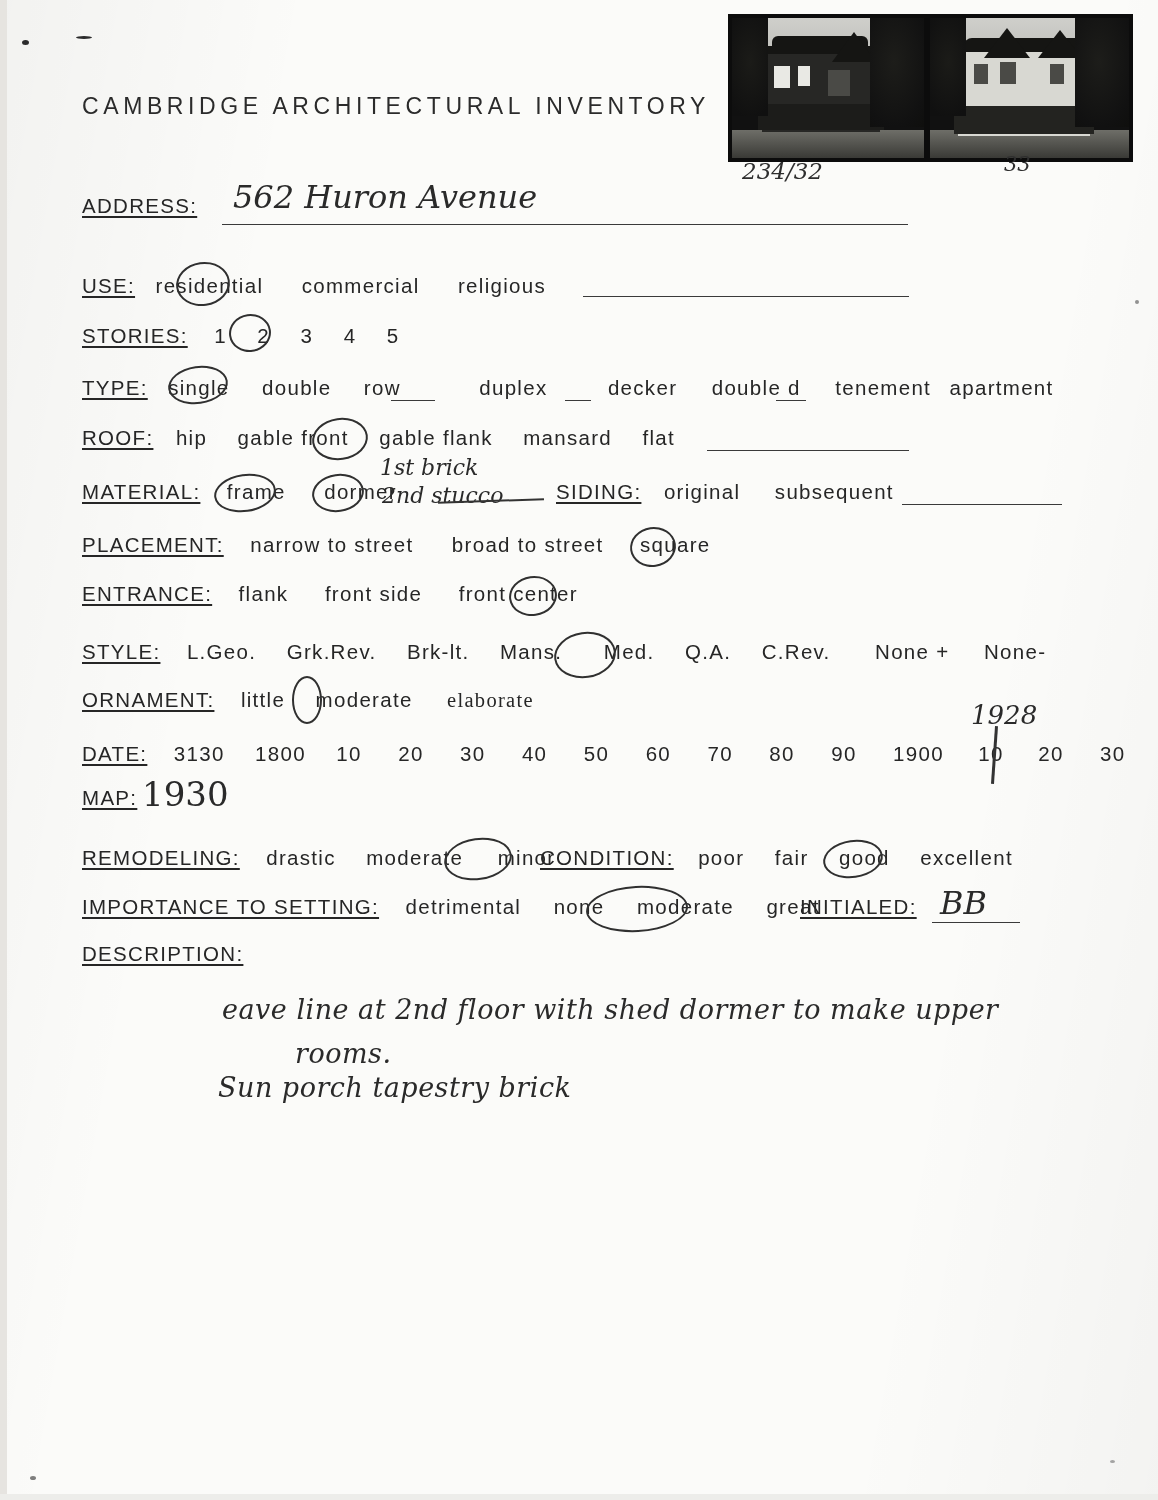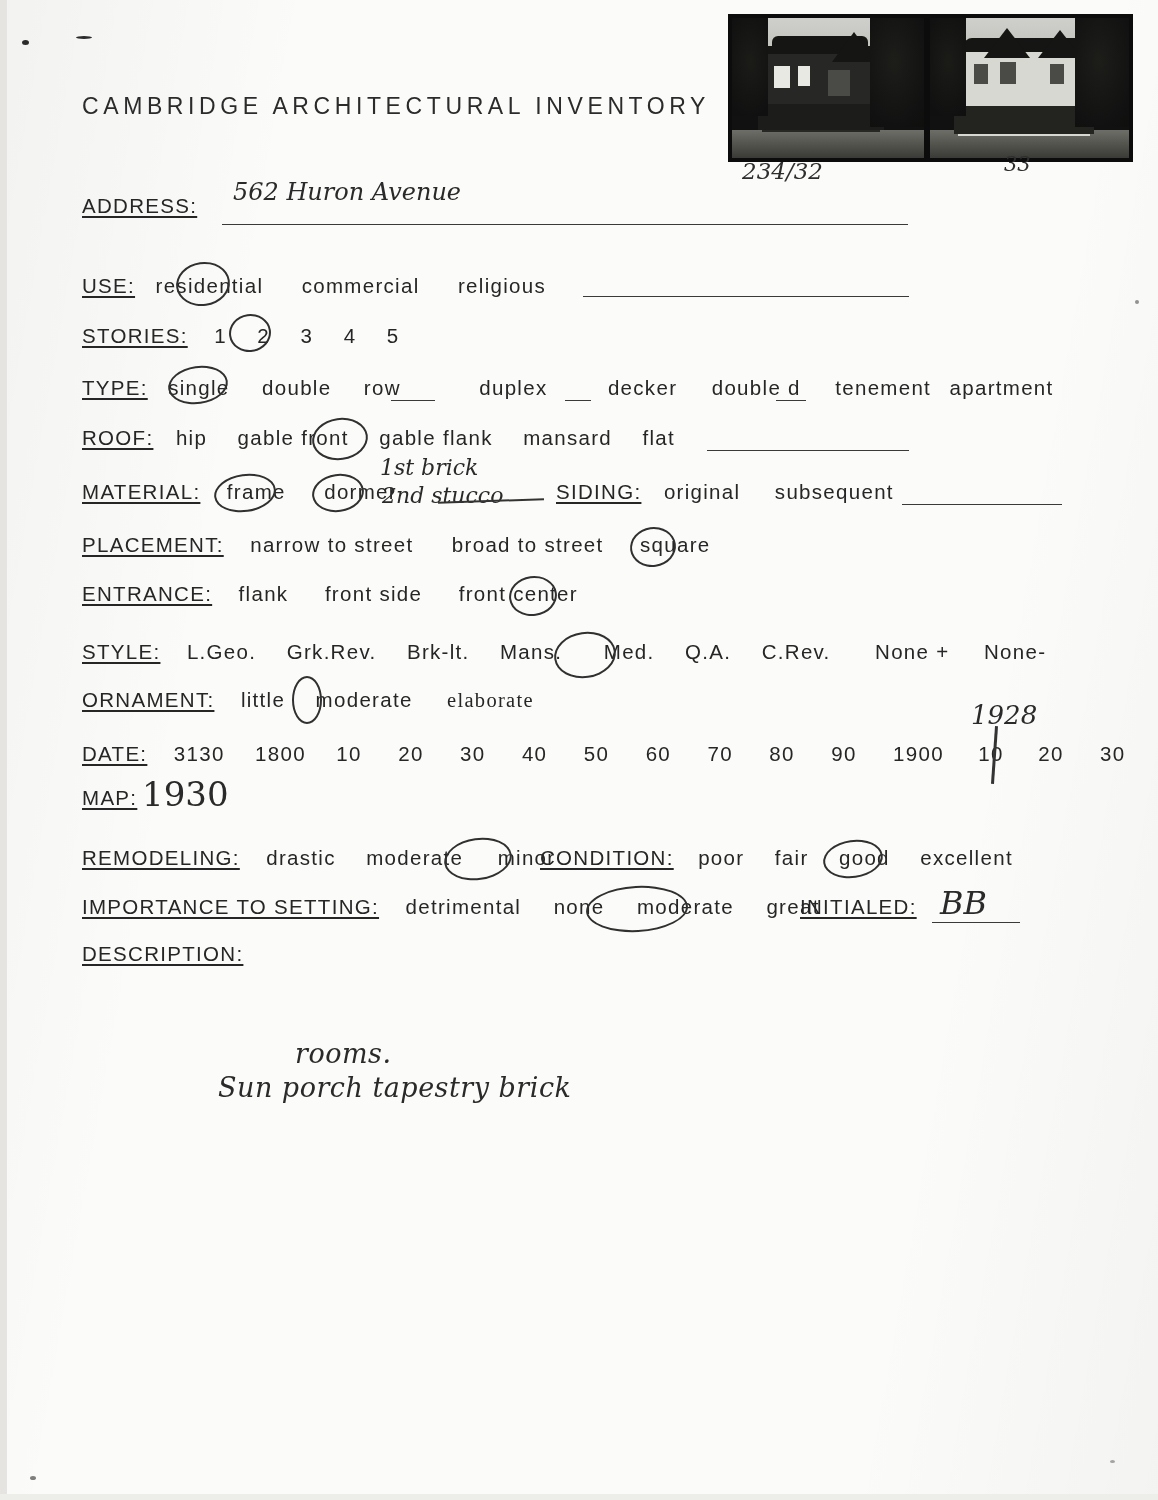--- a/index.html
+++ b/index.html
@@ -106,21 +106,21 @@
     </div>
   </div>
   <div class="notePhoto" style="left:742px;top:158px;">234/32</div>
   <div class="notePhoto" style="left:1004px;top:152px;font-size:21px;">33</div>
 
   <div class="title typed">CAMBRIDGE ARCHITECTURAL INVENTORY</div>
 
   <div class="row" style="left:82px;top:194px;">
     <span class="typed label">ADDRESS:</span>
   </div>
-  <div class="hand" style="position:absolute;left:233px;top:178px;font-size:24px;">562 Huron Avenue</div>
+  <div class="hand" style="position:absolute;left:233px;top:178px;font-size:32px;">562 Huron Avenue</div>
   <div class="blankline" style="left:222px;top:224px;width:686px;"></div>
 
   <div class="row" style="left:82px;top:274px;">
     <span class="typed label">USE:</span>
     <span class="typed" style="margin-left:16px;">residential</span>
     <span class="typed" style="margin-left:34px;">commercial</span>
     <span class="typed" style="margin-left:34px;">religious</span>
   </div>
   <div class="circ" style="left:176px;top:262px;width:50px;height:40px;"></div>
   <div class="blankline" style="left:583px;top:296px;width:326px;"></div>
@@ -273,15 +273,16 @@
   <div class="row" style="left:800px;top:895px;">
     <span class="typed label">INITIALED:</span>
   </div>
   <div class="hand" style="position:absolute;left:940px;top:884px;font-size:32px;">BB</div>
   <div class="blankline" style="left:932px;top:922px;width:88px;"></div>
 
   <div class="row" style="left:82px;top:942px;">
     <span class="typed label">DESCRIPTION:</span>
   </div>
 
+  <div class="desc-hand" style="left:222px;top:994px;">eave line at 2nd floor with shed dormer to make upper</div>
   <div class="desc-hand" style="left:295px;top:1038px;">rooms.</div>
   <div class="desc-hand" style="left:218px;top:1072px;">Sun porch tapestry brick</div>
 </div>
 
 </body></html>

